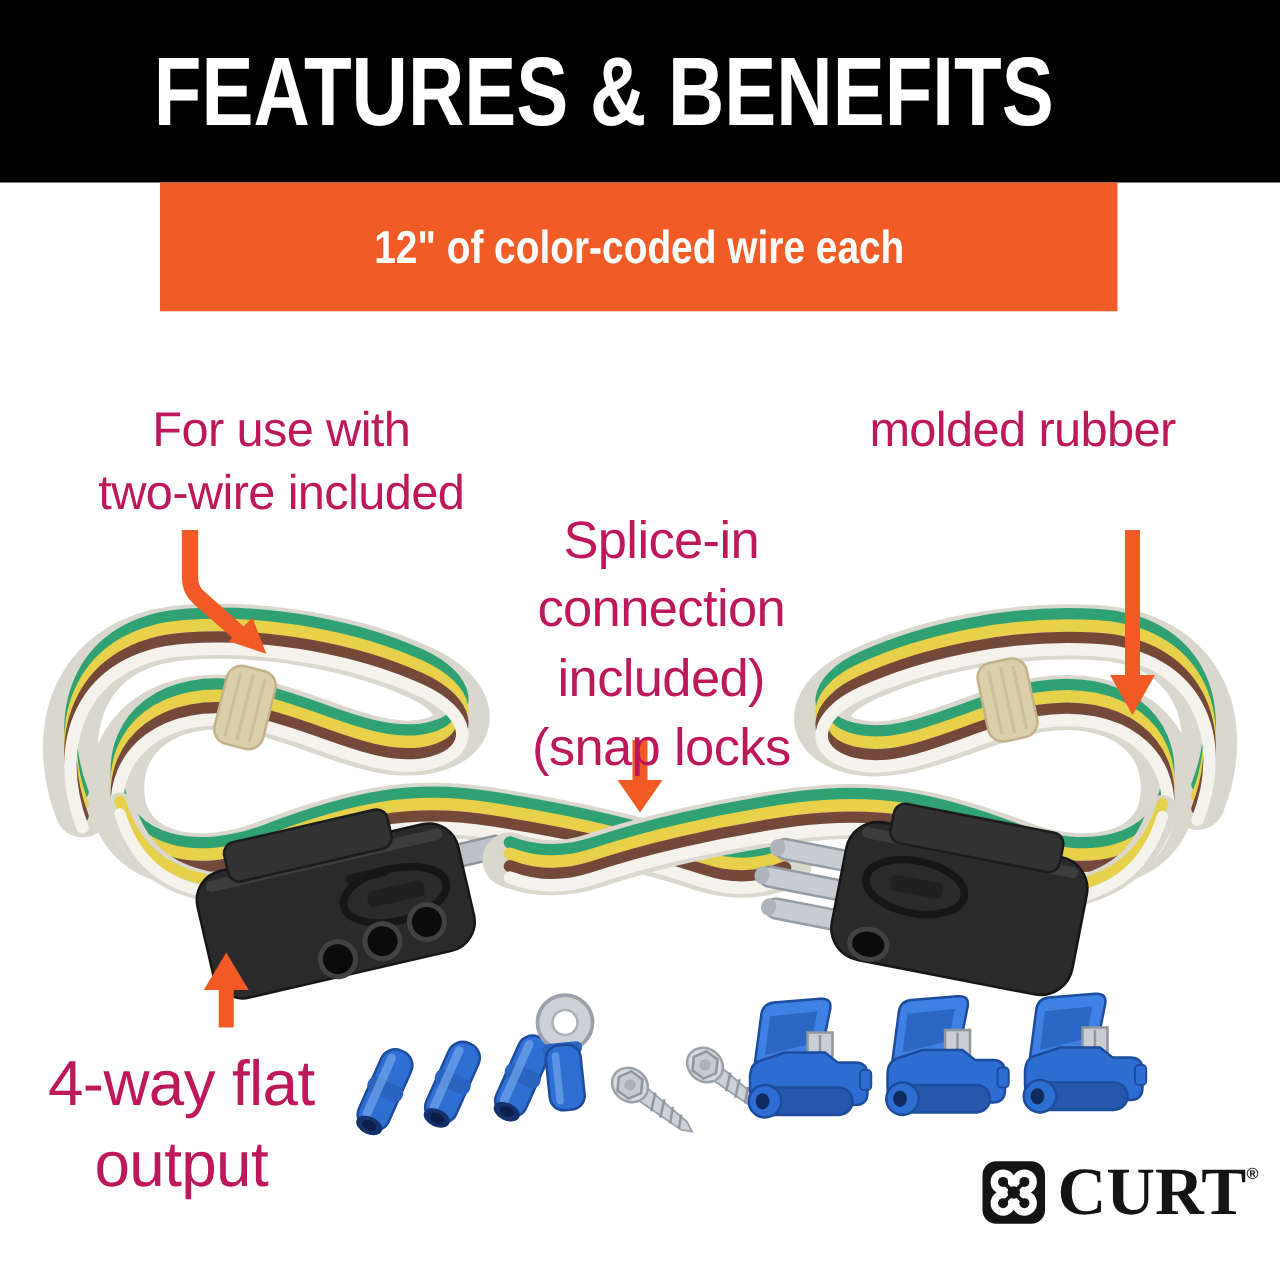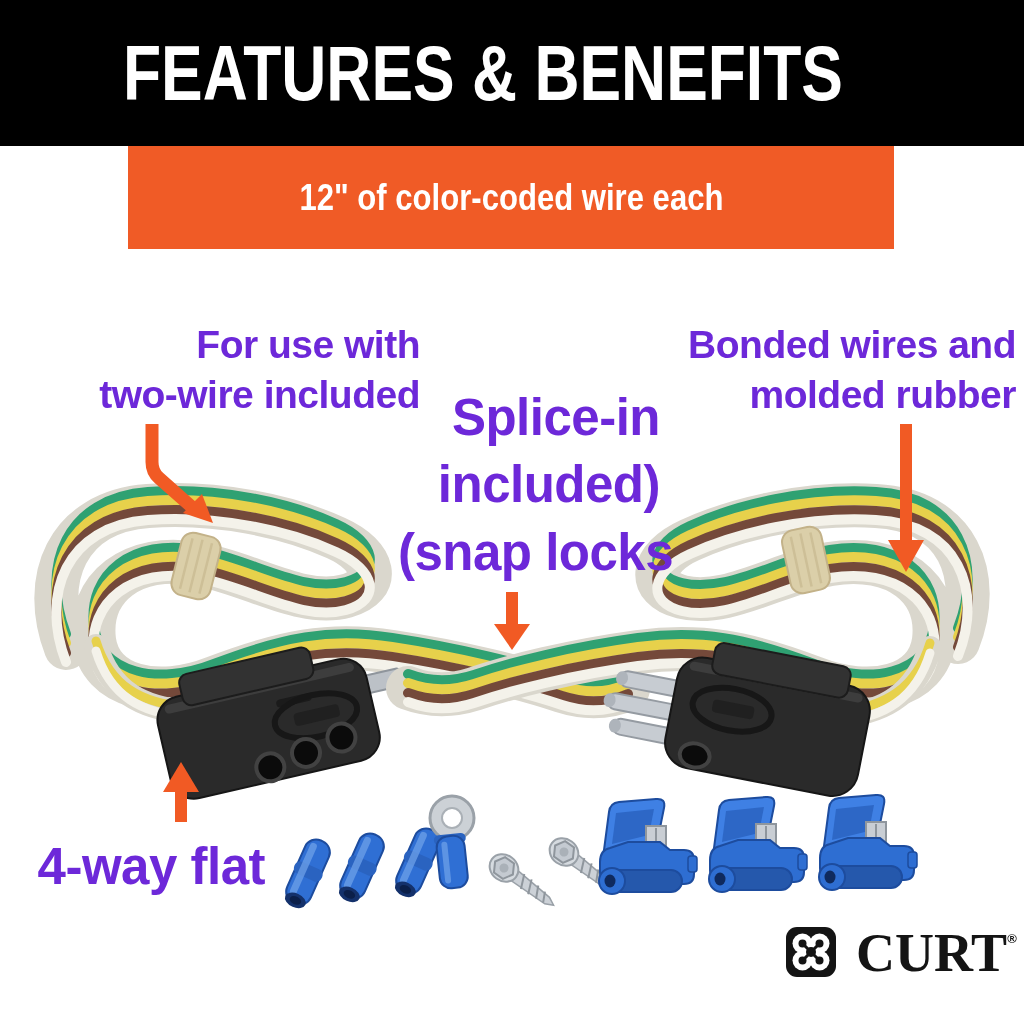--- a/index.html
+++ b/index.html
@@ -8,31 +8,31 @@
   
   .banner-black{position:absolute;left:0;top:0;width:1024px;height:146px;background:#000000;
     display:flex;align-items:center;justify-content:flex-start;padding-left:33px;}
   .banner-black .title{color:#ffffff;font-weight:700;font-size:78px;letter-spacing:0px;
     transform:scaleX(0.80);transform-origin:center;white-space:nowrap;}
   .banner-orange{position:absolute;left:128px;top:146px;width:766px;height:103px;background:#F05B26;
     display:flex;align-items:center;justify-content:center;}
   .banner-orange .subtitle{color:#ffffff;font-weight:700;font-size:37px;
     transform:scaleX(0.84);transform-origin:center;white-space:nowrap;}
   
-  .callout{position:absolute;color:#6d28d9;font-weight:700;text-align:right;
+  .callout{position:absolute;color:#be185d;font-weight:400;text-align:center;
     letter-spacing:-0.5px;line-height:1.28;}
   .callout div{white-space:nowrap;}
   .co-two-wire{left:30px;top:320px;width:390px;font-size:39px;}
   .co-bonded{left:620px;top:320px;width:396px;font-size:39px;}
-  .co-splice{left:398px;top:384px;width:262px;font-size:51px;line-height:1.32;}
+  .co-splice{left:398px;top:404px;width:262px;font-size:42px;line-height:1.32;}
   .co-output{left:25px;top:834px;width:240px;font-size:51px;}
   
   .scene{position:absolute;left:0;top:0;}
   
-  .brand{position:absolute;left:785px;top:926px;display:flex;align-items:flex-start;gap:19px;}
+  .brand{position:absolute;left:785px;top:926px;display:flex;align-items:flex-end;gap:9px;}
   .brand-text{font-family:"Liberation Serif",serif;font-weight:700;font-size:54px;color:#141414;
     letter-spacing:0px;line-height:1;}
   .brand-reg{font-size:13px;vertical-align:28px;font-family:"Liberation Sans",sans-serif;}
 </style>
 </head>
 <body>
 
 <div class="page">
 
   <div class="banner-black">
@@ -185,32 +185,33 @@
       </g>
     </g>
   </svg>
 
   <div class="callout co-two-wire">
     <div>For use with</div>
     <div>two-wire included</div>
   </div>
 
   <div class="callout co-bonded">
-    <div>Bonded wires and</div>
     <div>molded rubber</div>
   </div>
 
   <div class="callout co-splice">
     <div>Splice-in</div>
+    <div>connection</div>
     <div>included)</div>
     <div>(snap locks</div>
   </div>
 
   <div class="callout co-output">
     <div>4-way flat</div>
+    <div>output</div>
   </div>
 
   <div class="brand">
     <svg width="52" height="52" viewBox="0 0 52 52">
       <rect x="1" y="1" width="50" height="50" rx="11" fill="#141414"></rect>
       <circle cx="17.5" cy="17.5" r="10" fill="#FFFFFF"></circle>
       <circle cx="34.5" cy="17.5" r="10" fill="#FFFFFF"></circle>
       <circle cx="17.5" cy="34.5" r="10" fill="#FFFFFF"></circle>
       <circle cx="34.5" cy="34.5" r="10" fill="#FFFFFF"></circle>
       <circle cx="26" cy="26" r="8" fill="#FFFFFF"></circle>

